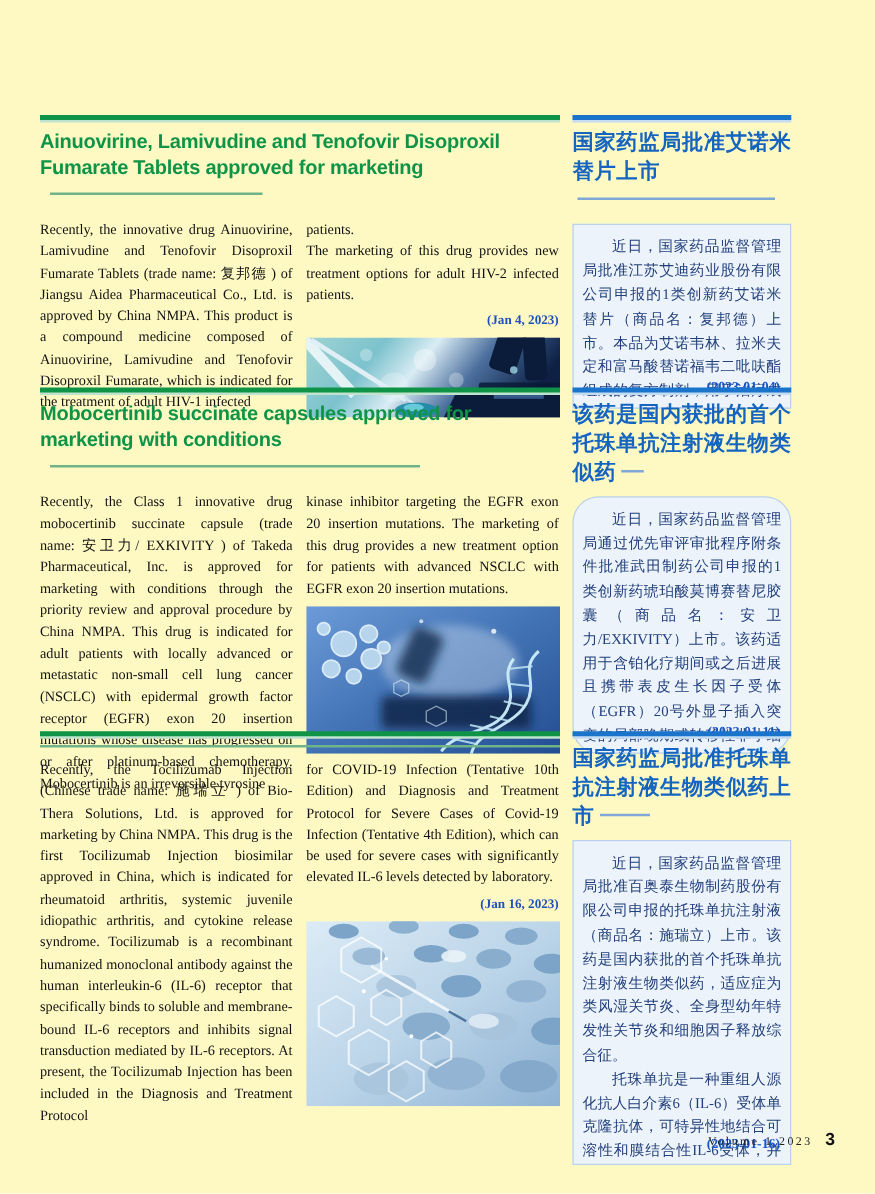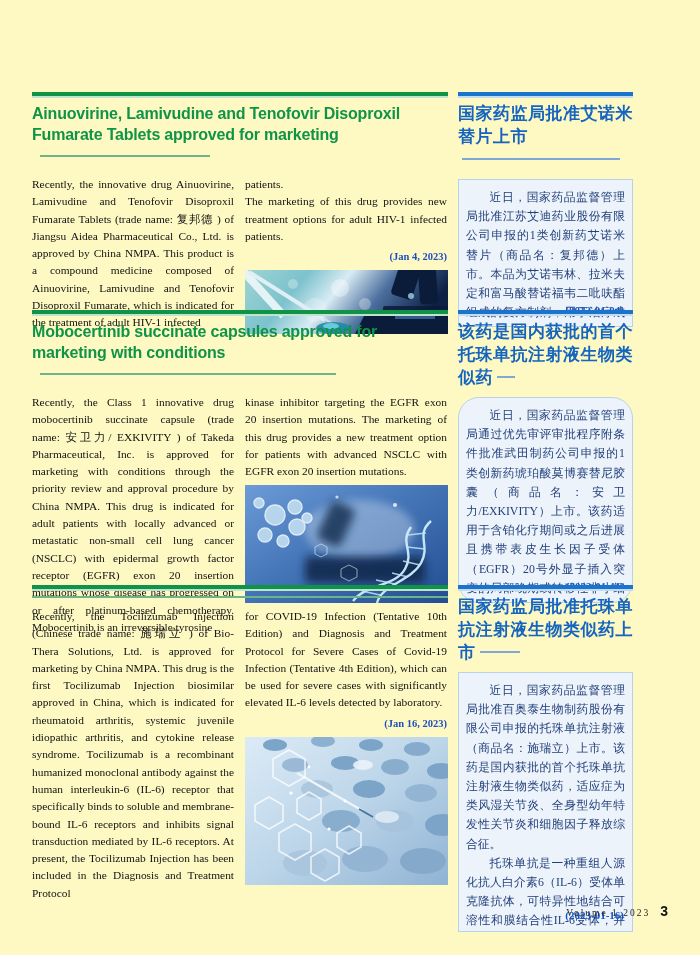--- a/index.html
+++ b/index.html
@@ -73,21 +73,21 @@
   <div class="row row1">
     <div class="main">
       <div class="bar bar-green"></div>
       <h2 class="sec-title"><span>Ainuovirine, Lamivudine and Tenofovir Disoproxil Fumarate Tablets approved for marketing</span><span class="tail tail-s1"></span></h2>
       <div class="cols">
         <div class="col">
           <p>Recently, the innovative drug Ainuovirine, Lamivudine and Tenofovir Disoproxil Fumarate Tablets (trade name: 复邦德 ) of Jiangsu Aidea Pharmaceutical Co., Ltd. is approved by China NMPA. This product is a compound medicine composed of Ainuovirine, Lamivudine and Tenofovir Disoproxil Fumarate, which is indicated for the treatment of adult HIV-1 infected</p>
         </div>
         <div class="col">
           <p>patients.</p>
-          <p>The marketing of this drug provides new treatment options for adult HIV-1 infected patients.</p>
+          <p>The marketing of this drug provides new treatment options for adult HIV-2 infected patients.</p>
           <div class="date-en">(Jan 4, 2023)</div>
           <div class="photo">
             <svg width="203" height="64" viewBox="0 0 203 64">
               <defs>
                 <linearGradient id="g1" x1="0" y1="0" x2="1" y2="0.25">
                   <stop offset="0" stop-color="#9fd4d2"></stop>
                     <stop offset="0.3" stop-color="#7cc2cd"></stop>
                   <stop offset="0.5" stop-color="#d9ecf4"></stop>
                     <stop offset="0.72" stop-color="#4c6f9e"></stop>
                   <stop offset="1" stop-color="#0e2145"></stop>

